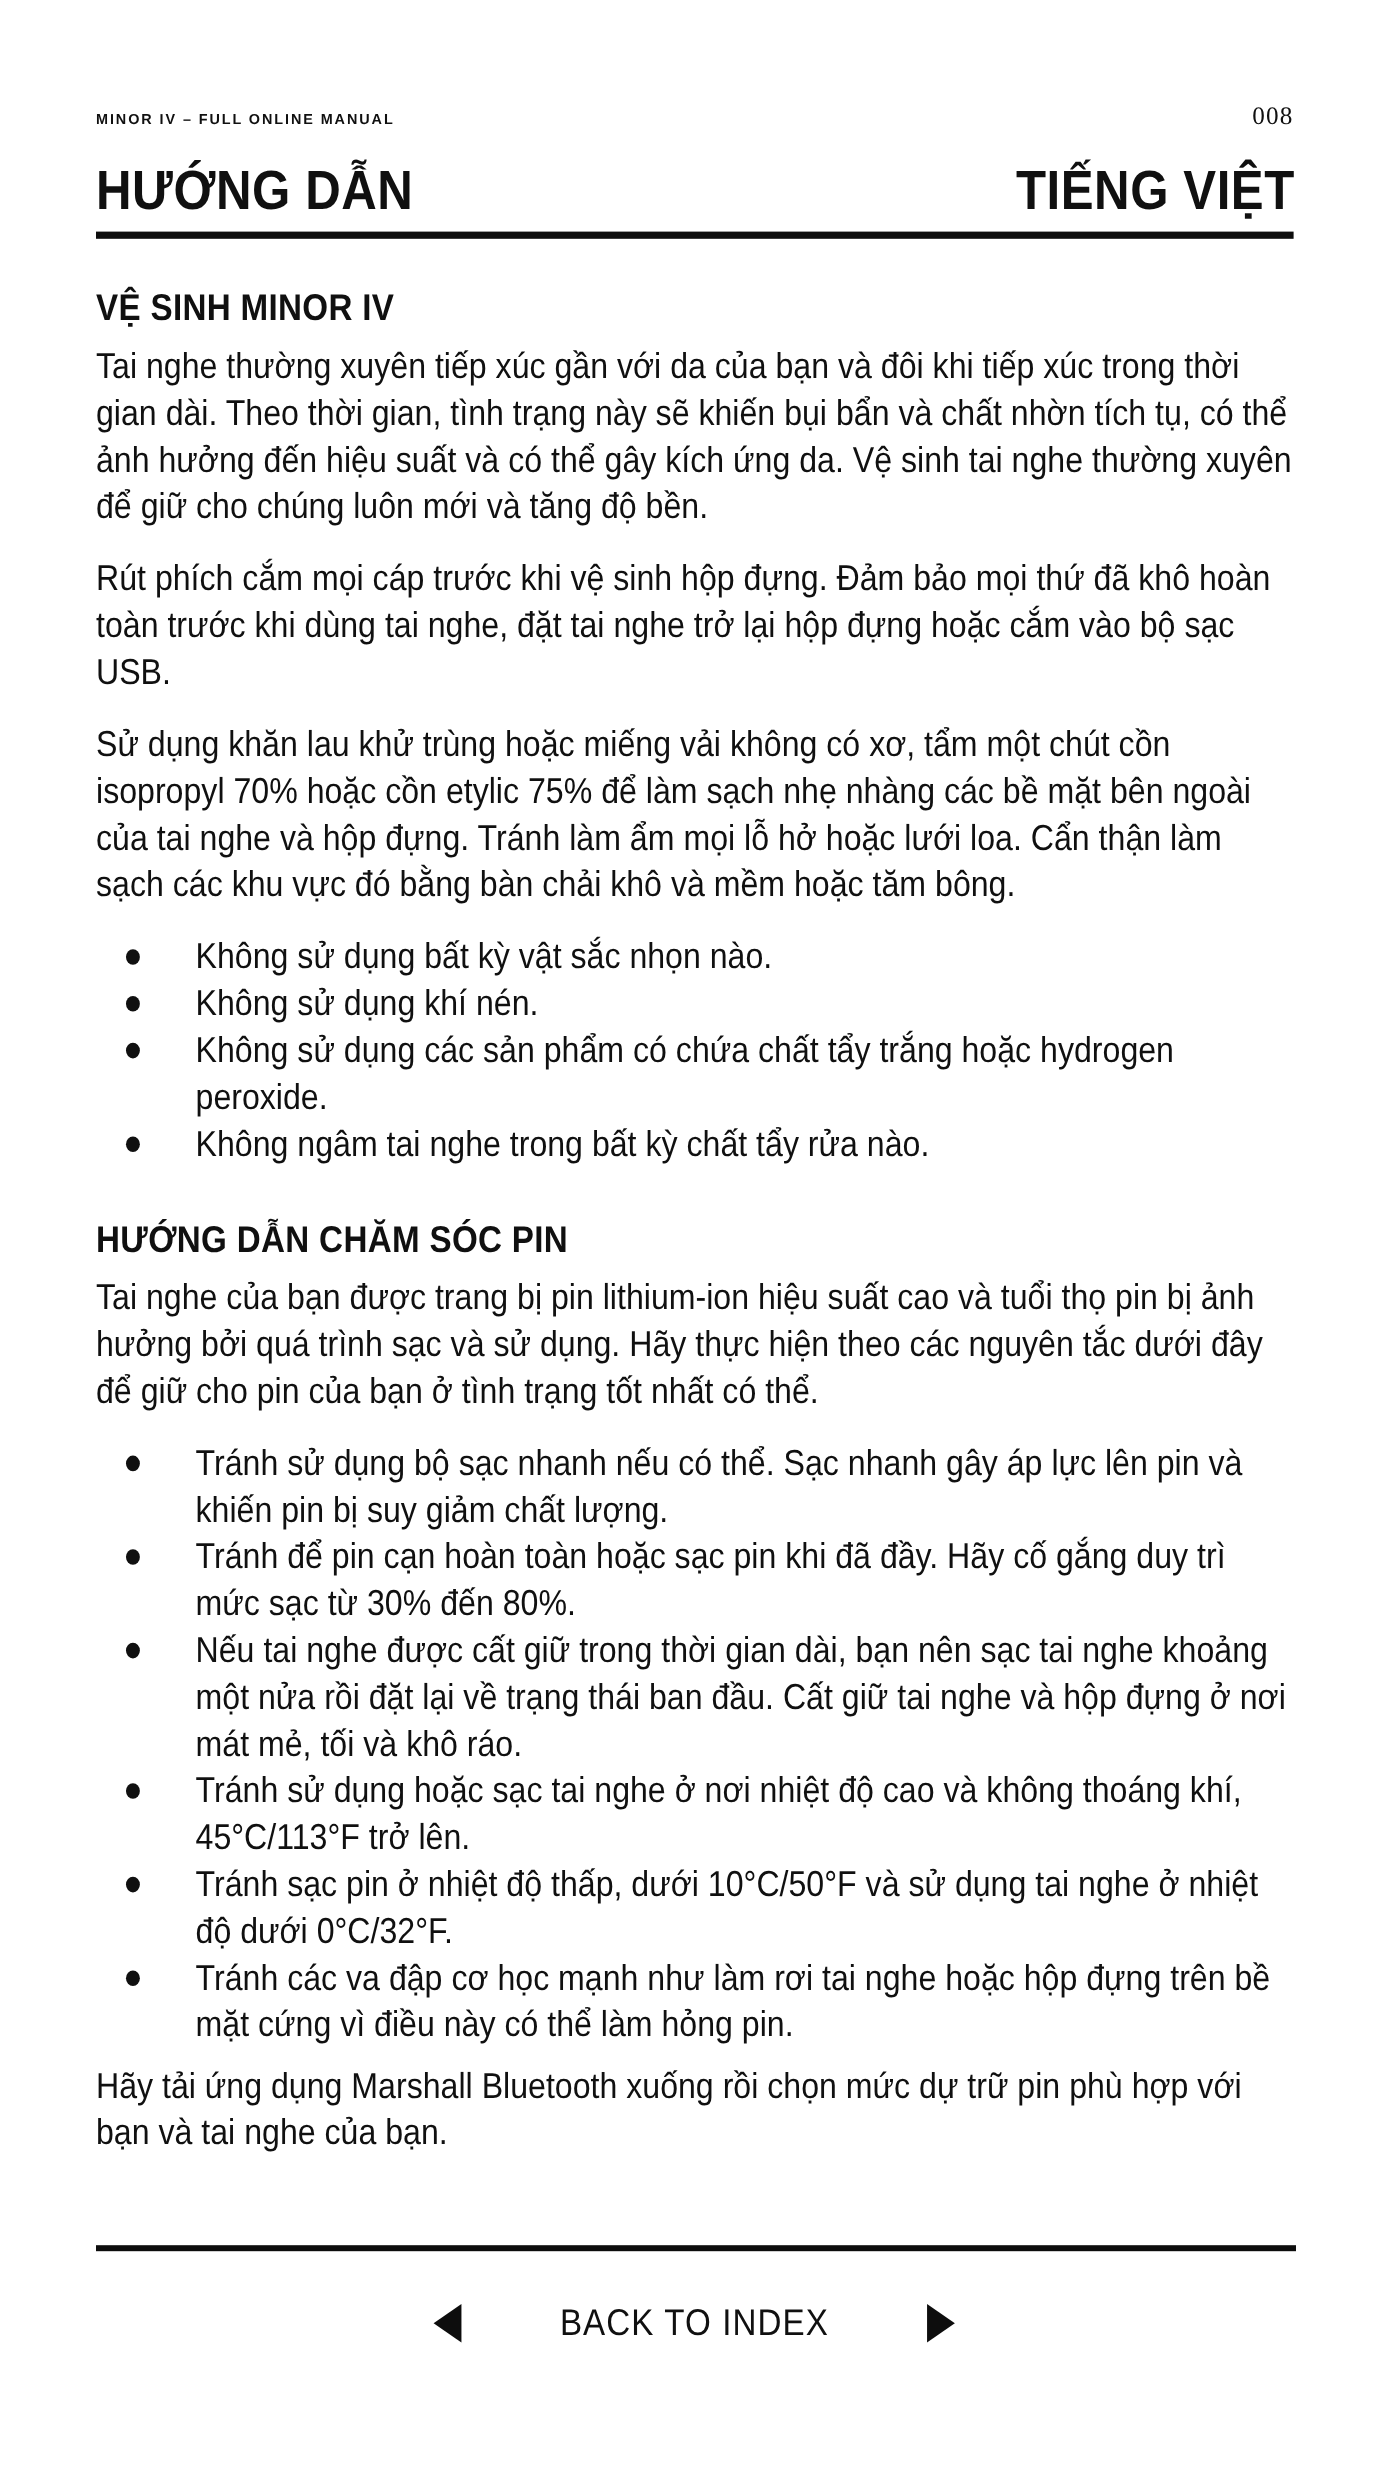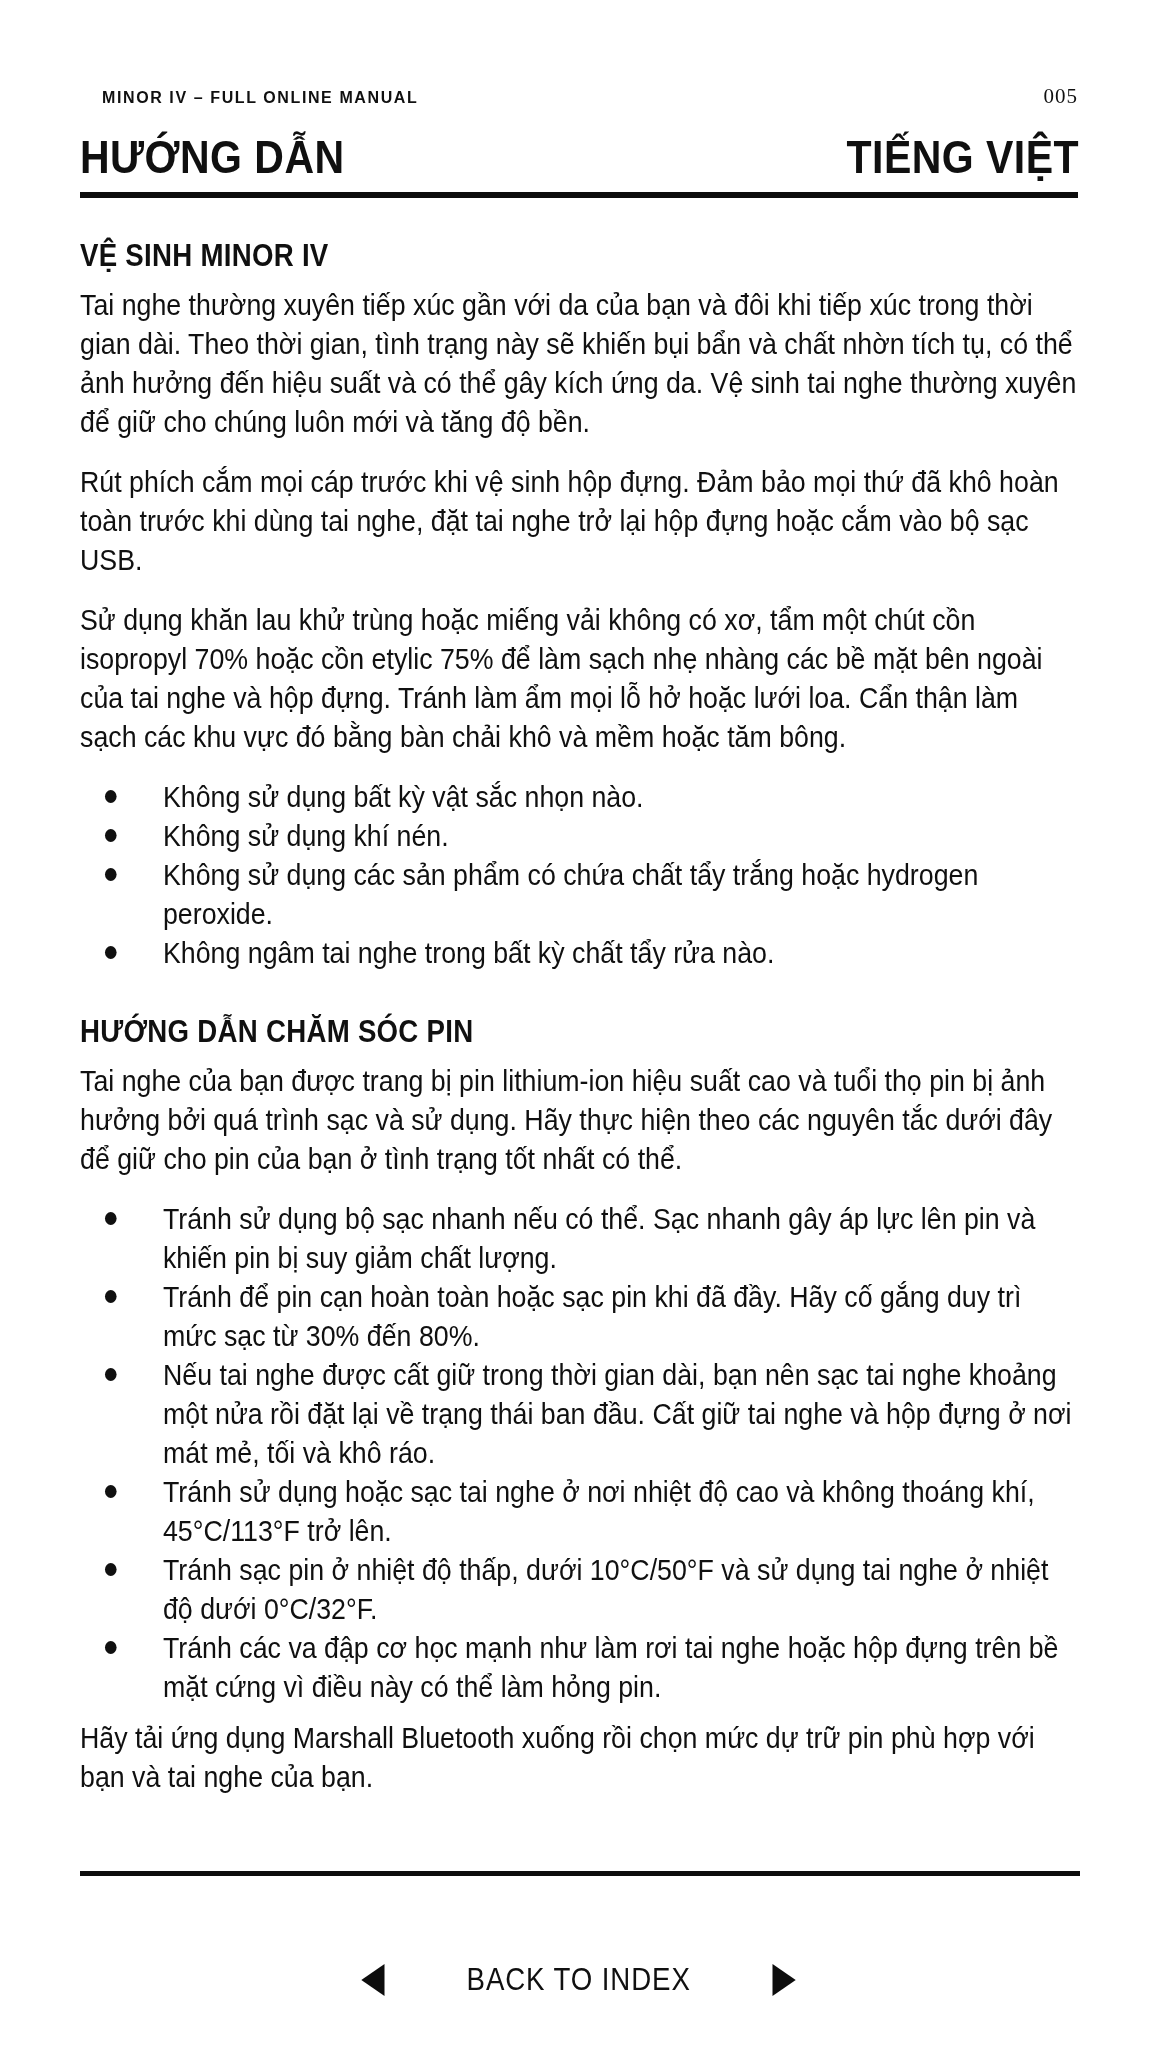--- a/index.html
+++ b/index.html
@@ -18,25 +18,24 @@
   }
 
   
   .header-row {
     display: flex;
     justify-content: space-between;
     align-items: baseline;
     padding: 86px 80px 0 80px;
   }
   .doc-title {
-    font-size: 16px;
+    font-size: 12px;
     font-weight: bold;
     letter-spacing: 1.6px;
     line-height: 20px;
-    margin-left: 22px;
   }
   .page-number {
     font-family: "Liberation Serif", serif;
     font-size: 21px;
     letter-spacing: 1px;
     line-height: 20px;
   }
 
   
   .cx {
@@ -107,21 +106,21 @@
   .footer-rule {
     position: absolute;
     left: 80px;
     right: 78px;
     top: 1871px;
     height: 5px;
     background: #0d0d0d;
   }
   .footer-nav-outer {
     position: absolute;
-    top: 1960px;
+    top: 1916px;
     left: 0;
     width: 1158px;
     display: flex;
     justify-content: center;
   }
   .footer-nav {
     display: flex;
     align-items: center;
     gap: 92px;
     transform: scaleX(0.892);
@@ -150,21 +149,21 @@
     border-left: 26px solid #0d0d0d;
   }
 </style>
 </head>
 <body>
 
 <div class="page">
 
   <div class="header-row">
     <div class="doc-title">MINOR IV – FULL ONLINE MANUAL</div>
-    <div class="page-number">005</div>
+    <div class="page-number">008</div>
   </div>
 
   <div class="title-row-outer">
     <div class="title-row cx">
       <div class="big-title">HƯỚNG DẪN</div>
       <div class="big-title">TIẾNG VIỆT</div>
     </div>
   </div>
 
   <div class="rule-thick"></div>

